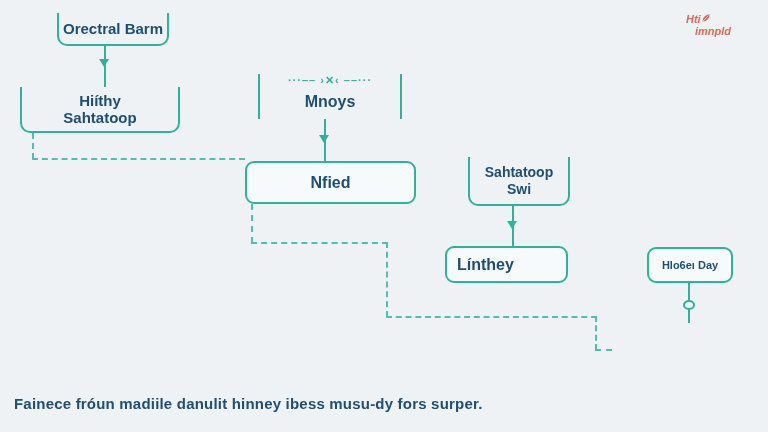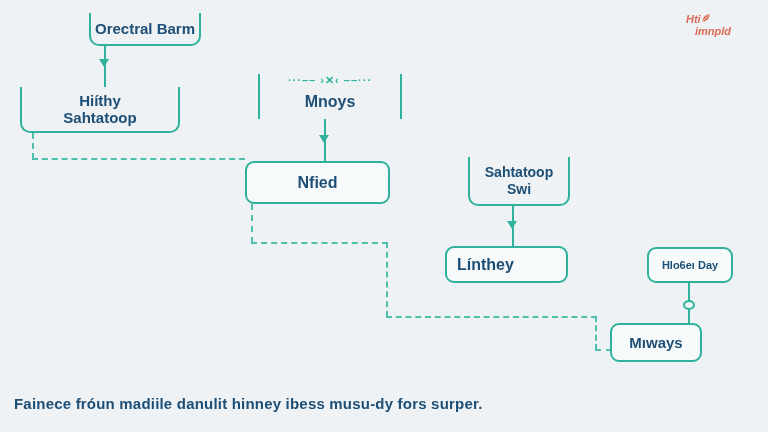--- a/index.html
+++ b/index.html
@@ -81,21 +81,21 @@
   }
   .logo .row1{display:flex;align-items:center;gap:0;}
   .logo .row2{padding-left:9px;}
   .leaf{display:inline-block;}
 </style>
 </head>
 <body>
 
 <div class="canvas">
 
-  <div class="node bracket" style="left:57px;top:13px;width:112px;height:33px;font-size:15px;margin-left:32px;">
+  <div class="node bracket" style="left:57px;top:13px;width:112px;height:33px;font-size:15px;">
     <span>Orectral Barm</span>
   </div>
 
   <div class="vline" style="left:104px;top:45px;height:42px;"></div>
   <div class="arrow-down" style="left:99px;top:59px;"></div>
 
   <div class="node bracket" style="left:20px;top:87px;width:160px;height:46px;font-size:15px;">
     <span class="line1">Hiíthy</span>
     <span class="line2">Sahtatoop</span>
   </div>
@@ -104,21 +104,21 @@
   <div class="dash-h" style="left:32px;top:158px;width:213px;"></div>
 
   <div class="node sides-only" style="left:258px;top:74px;width:144px;height:45px;font-size:16px;padding-top:10px;">
     <span class="mnoys-deco">···–– ›✕‹ ––···</span>
     <span>Mnoys</span>
   </div>
 
   <div class="vline" style="left:324px;top:119px;height:43px;"></div>
   <div class="arrow-down" style="left:319px;top:135px;"></div>
 
-  <div class="node rect" style="left:245px;top:161px;width:145px;height:43px;font-size:16px;">
+  <div class="node rect" style="left:245px;top:161px;width:171px;height:43px;font-size:16px;">
     <span>Nfied</span>
   </div>
 
   <div class="dash-v" style="left:251px;top:204px;height:39px;"></div>
   <div class="dash-h" style="left:251px;top:242px;width:137px;"></div>
   <div class="dash-v" style="left:386px;top:242px;height:75px;"></div>
   <div class="dash-h" style="left:386px;top:316px;width:211px;"></div>
   <div class="dash-v" style="left:595px;top:316px;height:34px;"></div>
   <div class="dash-h" style="left:595px;top:349px;width:17px;"></div>
 
@@ -134,23 +134,20 @@
     <span>Línthey</span>
   </div>
 
   <div class="node rect" style="left:647px;top:247px;width:86px;height:36px;font-size:11px;">
     <span>Hlo6eı Day</span>
   </div>
 
   <div class="vline" style="left:688px;top:283px;height:40px;"></div>
   <div class="circle-marker" style="left:683px;top:300px;"></div>
 
-  <div class="node rect" style="left:610px;top:323px;width:92px;height:39px;font-size:15px;">
-    <span>Mıways</span>
-  </div>
 
   <div class="caption">Fainece fróun madiile danulit hinney ibess musu-dy fors surper.</div>
 
   <div class="logo">
     <div class="row1">
       <span>Hti</span>
       <span class="leaf">
         <svg width="10" height="10" viewBox="0 0 10 10">
           <path d="M1.5 8.5 C1.5 4.5, 4.5 1.5, 8.5 1.2 C8.8 5.2, 5.5 8.5, 1.5 8.5 Z" fill="#dc6a57"></path>
           <line x1="2" y1="8" x2="7.5" y2="2.5" stroke="#eef2f5" stroke-width="0.7"></line>

